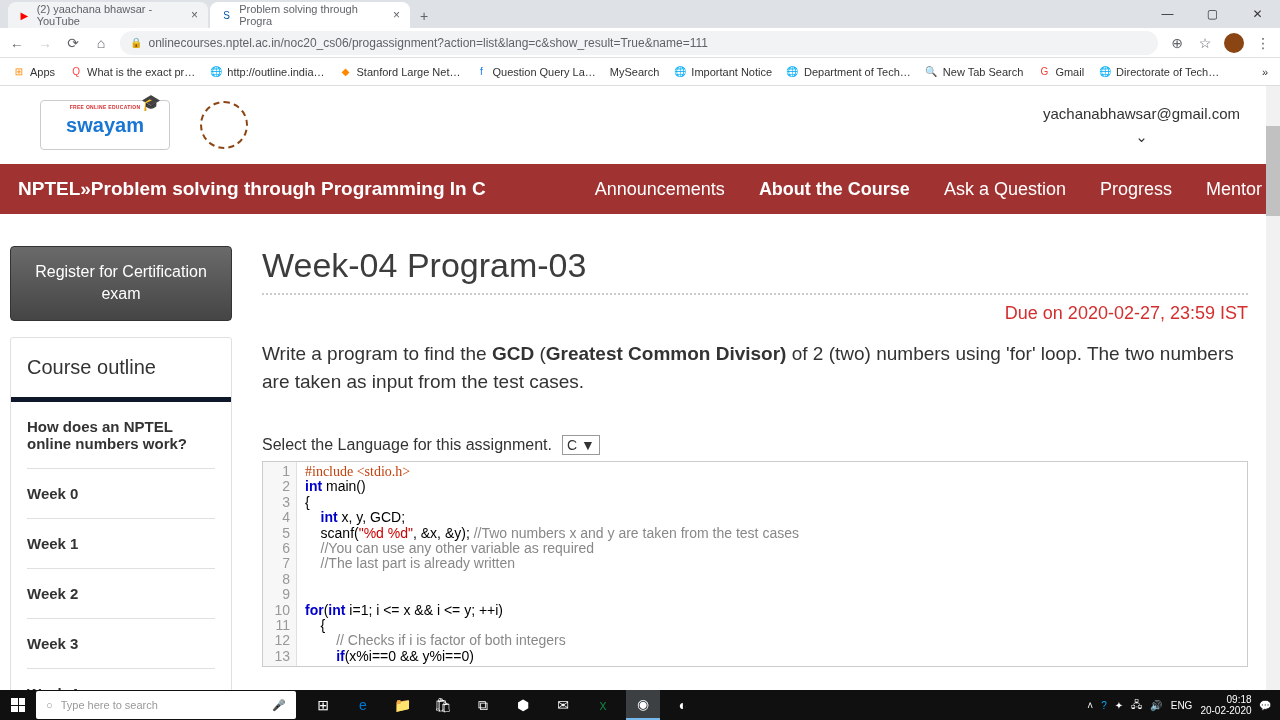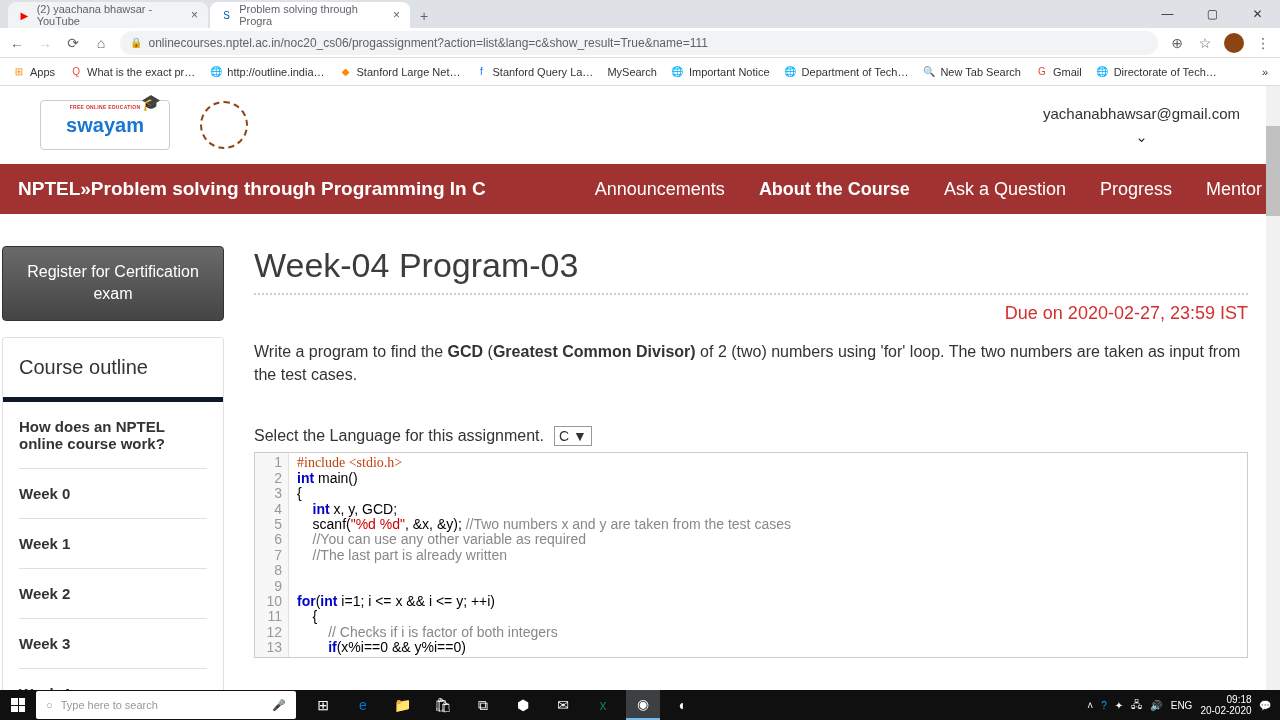--- a/index.html
+++ b/index.html
@@ -35,32 +35,32 @@
 .swayam-logo::before { content: 'FREE ONLINE EDUCATION'; position: absolute; top: 3px; font-size: 5px; color: #d32f2f; letter-spacing: 0.3px; }
 .swayam-hat { position: absolute; top: -8px; right: 8px; font-size: 16px; color: #333; }
 .iit-logo { width: 48px; height: 48px; border-radius: 50%; border: 2px dashed #8b4513; }
 .user-email { font-size: 15px; color: #333; display: flex; align-items: center; gap: 6px; flex-direction: column; }
 
 .red-nav { height: 50px; background: #a03232; display: flex; align-items: center; padding: 0 18px; color: #fff; justify-content: space-between; }
 .breadcrumb { font-size: 19px; font-weight: bold; display: flex; gap: 0; }
 .nav-links { display: flex; gap: 34px; font-size: 18px; }
 .nav-links .active-link { font-weight: bold; }
 
-.content-area { display: flex; padding: 32px 18px 0 2px; gap: 30px; height: calc(100% - 128px); }
+.content-area { display: flex; padding: 32px 18px 0 10px; gap: 30px; height: calc(100% - 128px); }
 .sidebar { width: 222px; flex-shrink: 0; }
 .register-btn { background: linear-gradient(#6a6a6a, #454545); color: #fff; text-align: center; padding: 14px 10px; border-radius: 4px; font-size: 16px; line-height: 1.4; border: 1px solid #333; }
 .outline-box { background: #fff; border: 1px solid #e0e0e0; border-radius: 3px; margin-top: 16px; }
 .outline-title { padding: 18px 16px; font-size: 20px; color: #333; border-bottom: 5px solid #0f172a; }
 .outline-item { padding: 16px 0 16px 0; font-size: 15px; font-weight: bold; color: #333; border-bottom: 1px solid #e0e0e0; margin: 0 16px; }
 
 .main-content { flex: 1; padding-right: 14px; }
 .page-title { font-size: 34px; color: #3c3c3c; margin-bottom: 8px; }
 .dotted { border-bottom: 2px dotted #ccc; margin-bottom: 8px; }
 .due-date { text-align: right; color: #d32f2f; font-weight: normal; font-size: 18px; margin-bottom: 6px; }
-.problem-text { font-size: 16px; color: #333; line-height: 1.45; margin-bottom: 40px; margin-top: 16px; }
+.problem-text { font-size: 19px; color: #333; line-height: 1.45; margin-bottom: 40px; margin-top: 16px; }
 .problem-text b { font-weight: bold; }
 .lang-row { font-size: 16px; color: #333; margin-bottom: 6px; display: flex; align-items: center; gap: 10px; }
 .lang-select { border: 1px solid #999; padding: 1px 4px; font-size: 14px; display: inline-flex; align-items: center; gap: 4px; }
 
 .code-area { border: 1px solid #ccc; font-family: 'Courier New', monospace; font-size: 14px; display: flex; }
 .gutter { background: #f7f7f7; border-right: 1px solid #e0e0e0; padding: 2px 6px; text-align: right; color: #999; width: 34px; }
 .gutter div { line-height: 1.1; }
 .code-lines { padding: 2px 8px; flex: 1; white-space: pre; line-height: 1.1; }
 .kw { color: #0000cc; font-weight: bold; }
 .pp { color: #c2410c; font-family: Liberation Serif, serif; }
@@ -132,21 +132,21 @@
   <div class="bm">
       <span class="bm-icon">🌐</span>
       <span>http://outline.india…</span>
     </div>
   <div class="bm">
       <span class="bm-icon" style="color:#f80">◆</span>
       <span>Stanford Large Net…</span>
     </div>
   <div class="bm">
       <span class="bm-icon" style="color:#1877f2">f</span>
-      <span>Stanford Query La…</span>
+      <span>Question Query La…</span>
     </div>
   <div class="bm">
       <span>MySearch</span>
     </div>
   <div class="bm">
       <span class="bm-icon">🌐</span>
       <span>Important Notice</span>
     </div>
   <div class="bm">
       <span class="bm-icon">🌐</span>
@@ -195,21 +195,21 @@
       <span>Progress</span>
       <span>Mentor</span>
     </div>
   </div>
 
   <div class="content-area">
     <div class="sidebar">
       <div class="register-btn">Register for Certification exam</div>
       <div class="outline-box">
         <div class="outline-title">Course outline</div>
-        <div class="outline-item">How does an NPTEL online course work?</div>
+        <div class="outline-item">How does an NPTEL online numbers work?</div>
         <div class="outline-item">Week 0</div>
         <div class="outline-item">Week 1</div>
         <div class="outline-item">Week 2</div>
         <div class="outline-item">Week 3</div>
         <div class="outline-item" style="border-bottom:none">Week 4</div>
       </div>
     </div>
 
     <div class="main-content">
       <div class="page-title">Week-04 Program-03</div>

